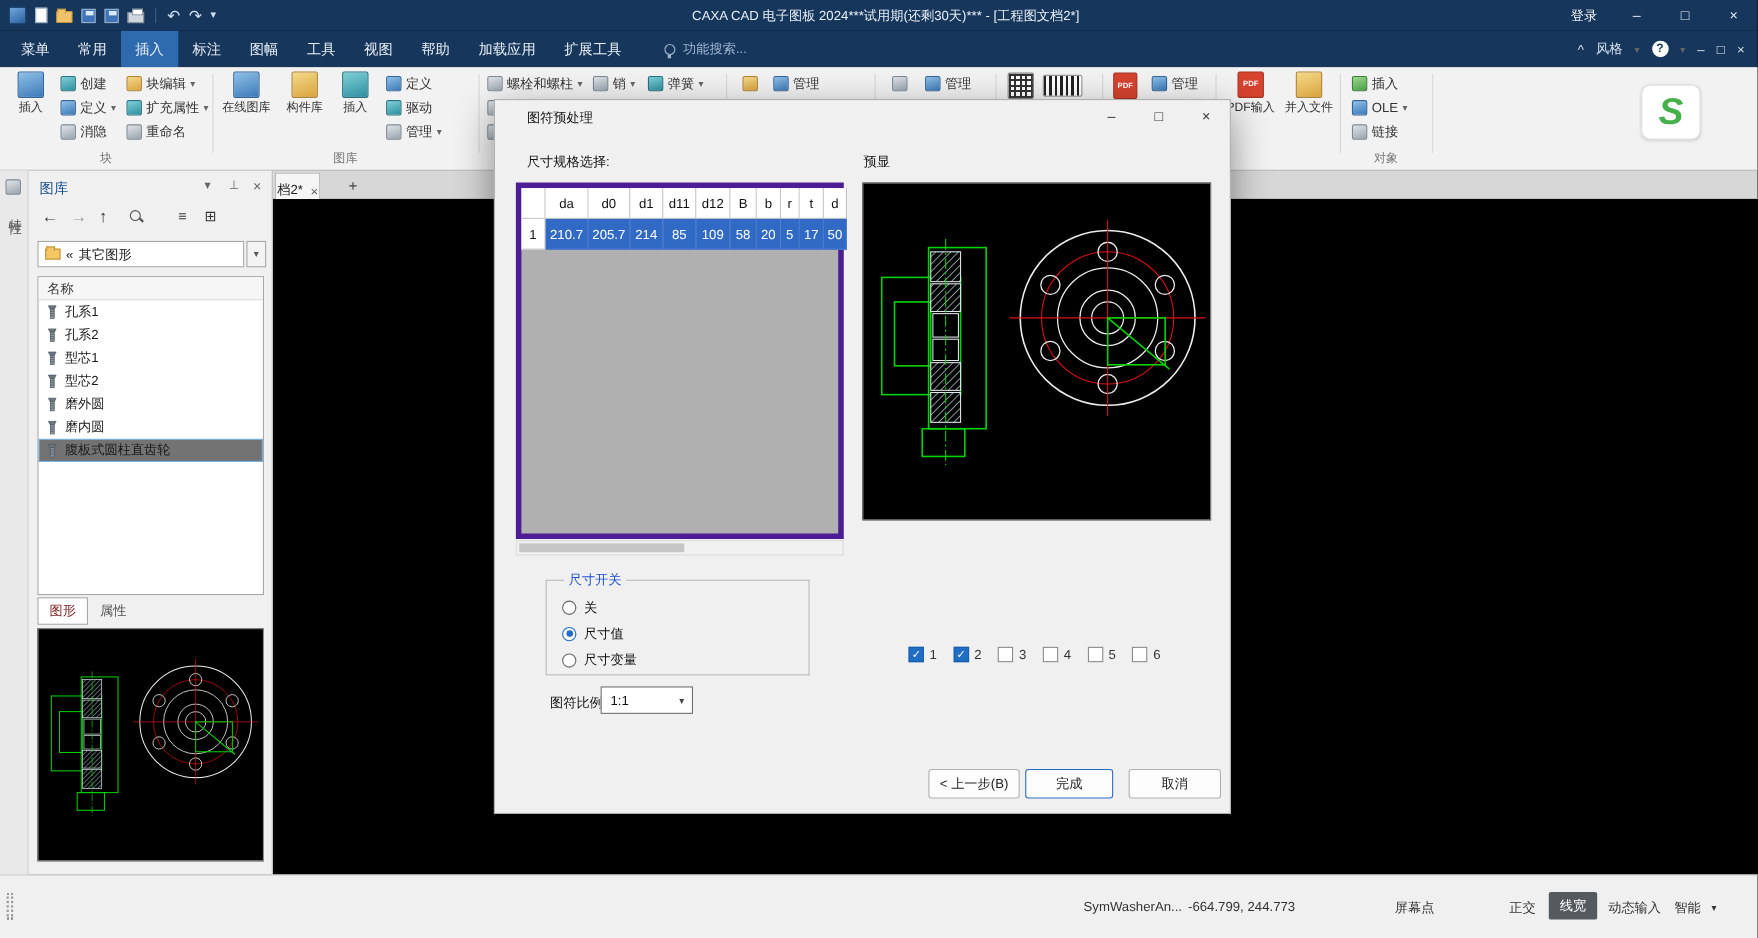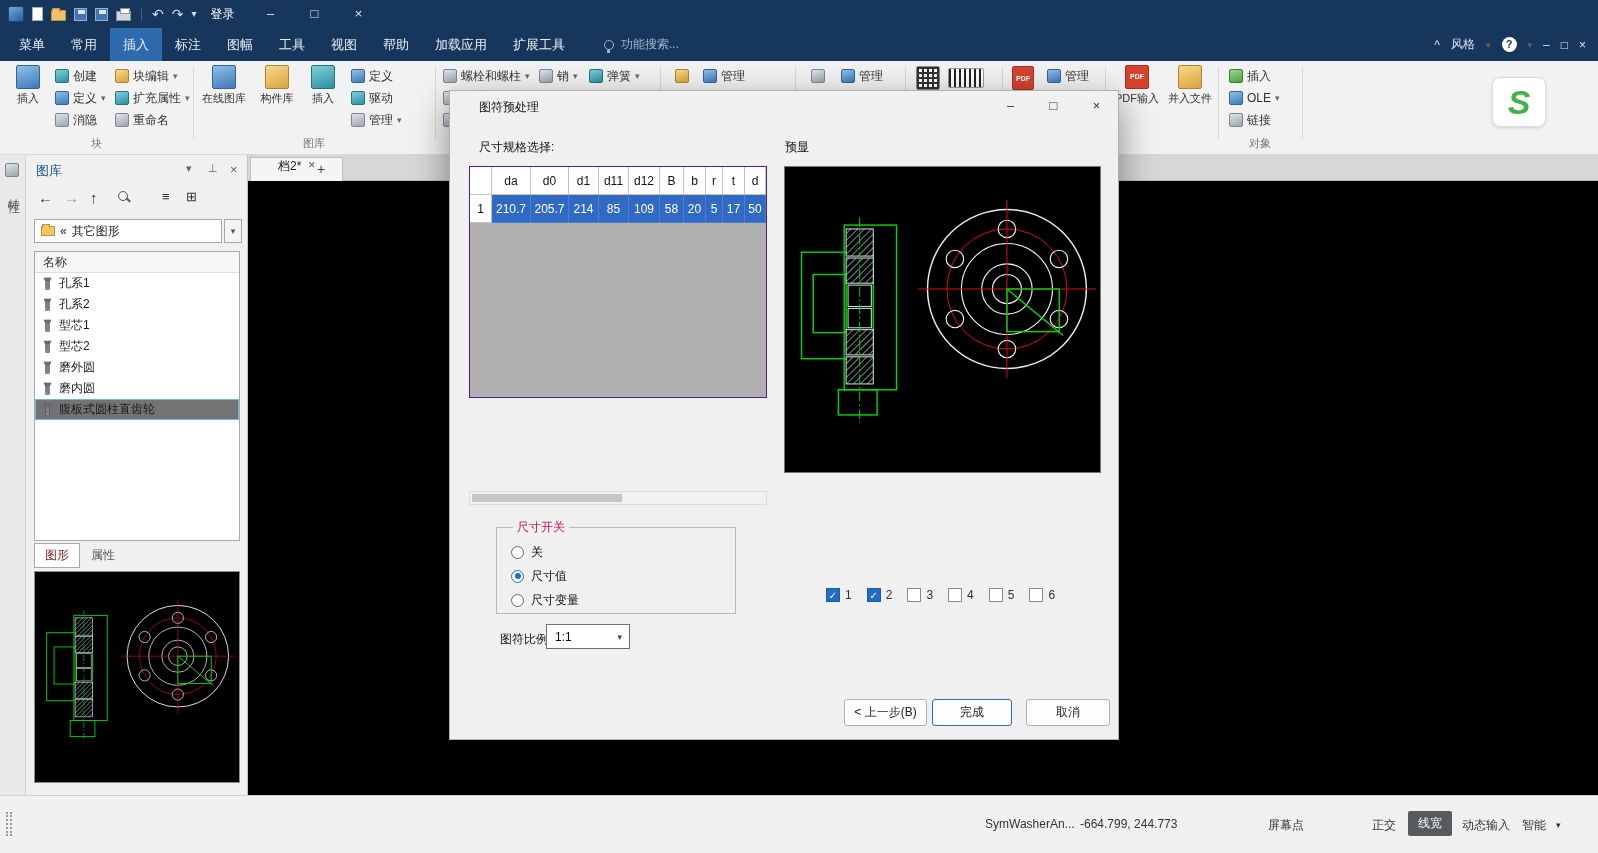--- a/index.html
+++ b/index.html
@@ -53,21 +53,21 @@
 .ric-yellow{background:linear-gradient(160deg,#f5d98a,#d9a43e);border:1px solid #b08431}
 .ric-gray{background:linear-gradient(160deg,#e0e4e8,#9aa4ae);border:1px solid #7d8791}
 .ric-green{background:linear-gradient(160deg,#9ad98f,#4d9e45);border:1px solid #3d7e37}
 .ric-pdf{background:#d6432f;border:1px solid #a83322;color:#fff;font-size:7px;font-weight:bold;display:flex;align-items:center;justify-content:center}
 .ric-qr{width:24px;height:24px;border:1px solid #888;background-color:#fff;background-image:repeating-linear-gradient(90deg,#333 0 2px,transparent 2px 5px),repeating-linear-gradient(0deg,#333 0 2px,transparent 2px 5px)}
 .ric-bar{width:36px;height:20px;border:1px solid #999;background:repeating-linear-gradient(90deg,#222 0 2px,#fff 2px 5px)}
 .slogo{position:absolute;left:1492px;top:16px;width:54px;height:50px;background:#fff;border:1px solid #dfdfdf;border-radius:8px;box-shadow:0 1px 3px rgba(0,0,0,.15);display:flex;align-items:center;justify-content:center;font-size:34px;font-weight:bold;color:#45b049;font-style:italic}
 
 
 .doc-tab-bar{left:248px;top:155px;width:1350px;height:26px;background:#d7d7d7;border-bottom:1px solid #bdbdbd}
-.doc-tab{position:absolute;left:2px;top:2px;height:24px;background:#f5f5f5;border:1px solid #bdbdbd;border-bottom:none;display:flex;align-items:flex-start;gap:7px;padding:0 27px;font-size:12px;color:#222}
+.doc-tab{position:absolute;left:2px;top:2px;height:24px;background:#f5f5f5;border:1px solid #bdbdbd;border-bottom:none;display:flex;align-items:flex-end;gap:7px;padding:0 1px;font-size:12px;color:#222}
 .tab-close{color:#555;font-size:12px}
 .tab-add{position:absolute;left:62px;top:2px;width:22px;height:24px;text-align:center;line-height:24px;color:#444;font-size:14px}
 .canvas{left:248px;top:181px;width:1350px;height:614px;background:#000}
 
 
 .dock{left:0;top:155px;width:248px;height:640px;background:#f0f0f0;z-index:10}
 .strip{position:absolute;left:0;top:0;width:26px;height:640px;background:#e9e9e9;border-right:1px solid #d2d2d2}
 .vtext{writing-mode:vertical-rl;font-size:12px;color:#555;letter-spacing:3px}
 .lib{position:absolute;left:26px;top:0;width:222px;height:640px;border-right:1px solid #c4c4c4}
 .lib-head{position:absolute;left:0;top:0;width:100%;height:28px}
@@ -97,33 +97,33 @@
 .grip{position:absolute;left:6px;top:16px;width:6px;height:24px;border-left:2px dotted #999;border-right:2px dotted #999}
 .stx{position:absolute;top:21px;font-size:12px;color:#333;white-space:nowrap}
 .st-chip{position:absolute;top:15px;background:#555a5e;color:#fff;padding:4px 10px;border-radius:2px;font-size:12px}
 
 
 .dialog{left:449px;top:90px;width:670px;height:650px;background:#f0f0f0;border:1px solid #b0b0b0;box-shadow:0 12px 34px rgba(0,0,0,.45);z-index:40}
 .dlg-title{position:absolute;left:0;top:0;width:100%;height:30px}
 .dlg-title-text{position:absolute;left:29px;top:8px;font-size:12px;color:#111}
 .dlg-btn{position:absolute;top:0;width:43px;height:30px;text-align:center;line-height:30px;font-size:13px;color:#333}
 .dlg-label{position:absolute;font-size:12px;color:#111;white-space:nowrap}
-.tbl-wrap{position:absolute;left:19px;top:75px;width:298px;height:232px;background:#b0b0b0;border:1px solid #4c1d95}
+.tbl-wrap{position:absolute;left:19px;top:75px;width:298px;height:324px;background:#b0b0b0;border:5px solid #4c1d95}
 .tbl-header,.tbl-row{display:flex;height:28px}
 .cell{flex:none;display:flex;align-items:center;justify-content:center;font-size:12px;border-right:1px solid #c3c3c3;border-bottom:1px solid #c3c3c3;background:#fff;color:#111}
 .cell.sel{background:#316ac5;color:#fff;border-color:#4a7ecf}
 .cell.idx{background:#fff;color:#111}
 .scroll-h{position:absolute;left:19px;top:400px;width:298px;height:14px;background:#f1f1f1;border:1px solid #dcdcdc}
 .scroll-thumb{position:absolute;left:2px;top:2px;width:150px;height:8px;background:#c6c6c6}
 .prev{position:absolute;left:334px;top:75px;width:317px;height:307px;background:#000;border:1px solid #767676}
 .wm{position:absolute;left:272px;top:306px;z-index:5;pointer-events:none}
 .wm1{font-size:27px;font-weight:bold;color:rgba(170,170,170,.6);letter-spacing:3px}
 .wm2{font-size:12px;color:rgba(170,170,170,.55);margin-top:4px}
 .grp{position:absolute;left:46px;top:428px;width:240px;height:95px;border:1px solid #b9b9b9;padding:4px 0 0 14px}
-.grp legend{font-size:12px;color:#be185d;padding:0 4px;margin-left:2px}
+.grp legend{font-size:12px;color:#1d4ed8;padding:0 4px;margin-left:2px}
 .radio-row{display:flex;align-items:center;gap:7px;height:24px}
 .radio{width:13px;height:13px;border:1px solid #666;border-radius:50%;background:#fff;position:relative;flex:none}
 .radio.on{border-color:#1f6dc5}
 .radio.on:after{content:"";position:absolute;left:2.5px;top:2.5px;width:6px;height:6px;border-radius:50%;background:#1f6dc5}
 .rlab{font-size:12px;color:#111}
 .combo{position:absolute;left:96px;top:533px;width:84px;height:25px;background:#fff;border:1px solid #707070;display:flex;align-items:center;padding-left:8px;font-size:12px;color:#111}
 .combo-caret{margin-left:auto;padding-right:7px;color:#444;font-size:9px}
 .cbrow{position:absolute;left:376px;top:497px;display:flex;align-items:center;gap:15px}
 .cb{display:flex;align-items:center}
 .box{width:14px;height:14px;border:1px solid #8a8a8a;background:#fff;display:flex;align-items:center;justify-content:center;font-size:10px;color:#fff;flex:none}
@@ -187,20 +187,21 @@
       <span class="i-doc"></span>
       <span class="i-folder"></span>
       <span class="i-disk"></span>
       <span class="i-disk"></span>
       <span class="i-print"></span>
       <span class="qsep"></span>
       <span class="qglyph">↶</span>
       <span class="qglyph">↷</span>
       <span class="qglyph small">▾</span>
     </div>
+    <div class="title">CAXA CAD 电子图板 2024***试用期(还剩30天)*** - [工程图文档2*]</div>
     <div class="tbr">
       <span class="tb-login">登录</span>
       <span class="tb-btn">–</span>
       <span class="tb-btn">□</span>
       <span class="tb-btn">×</span>
     </div>
   </div>
 
   <div class="abs menubar">
     <div class="menu-items">

